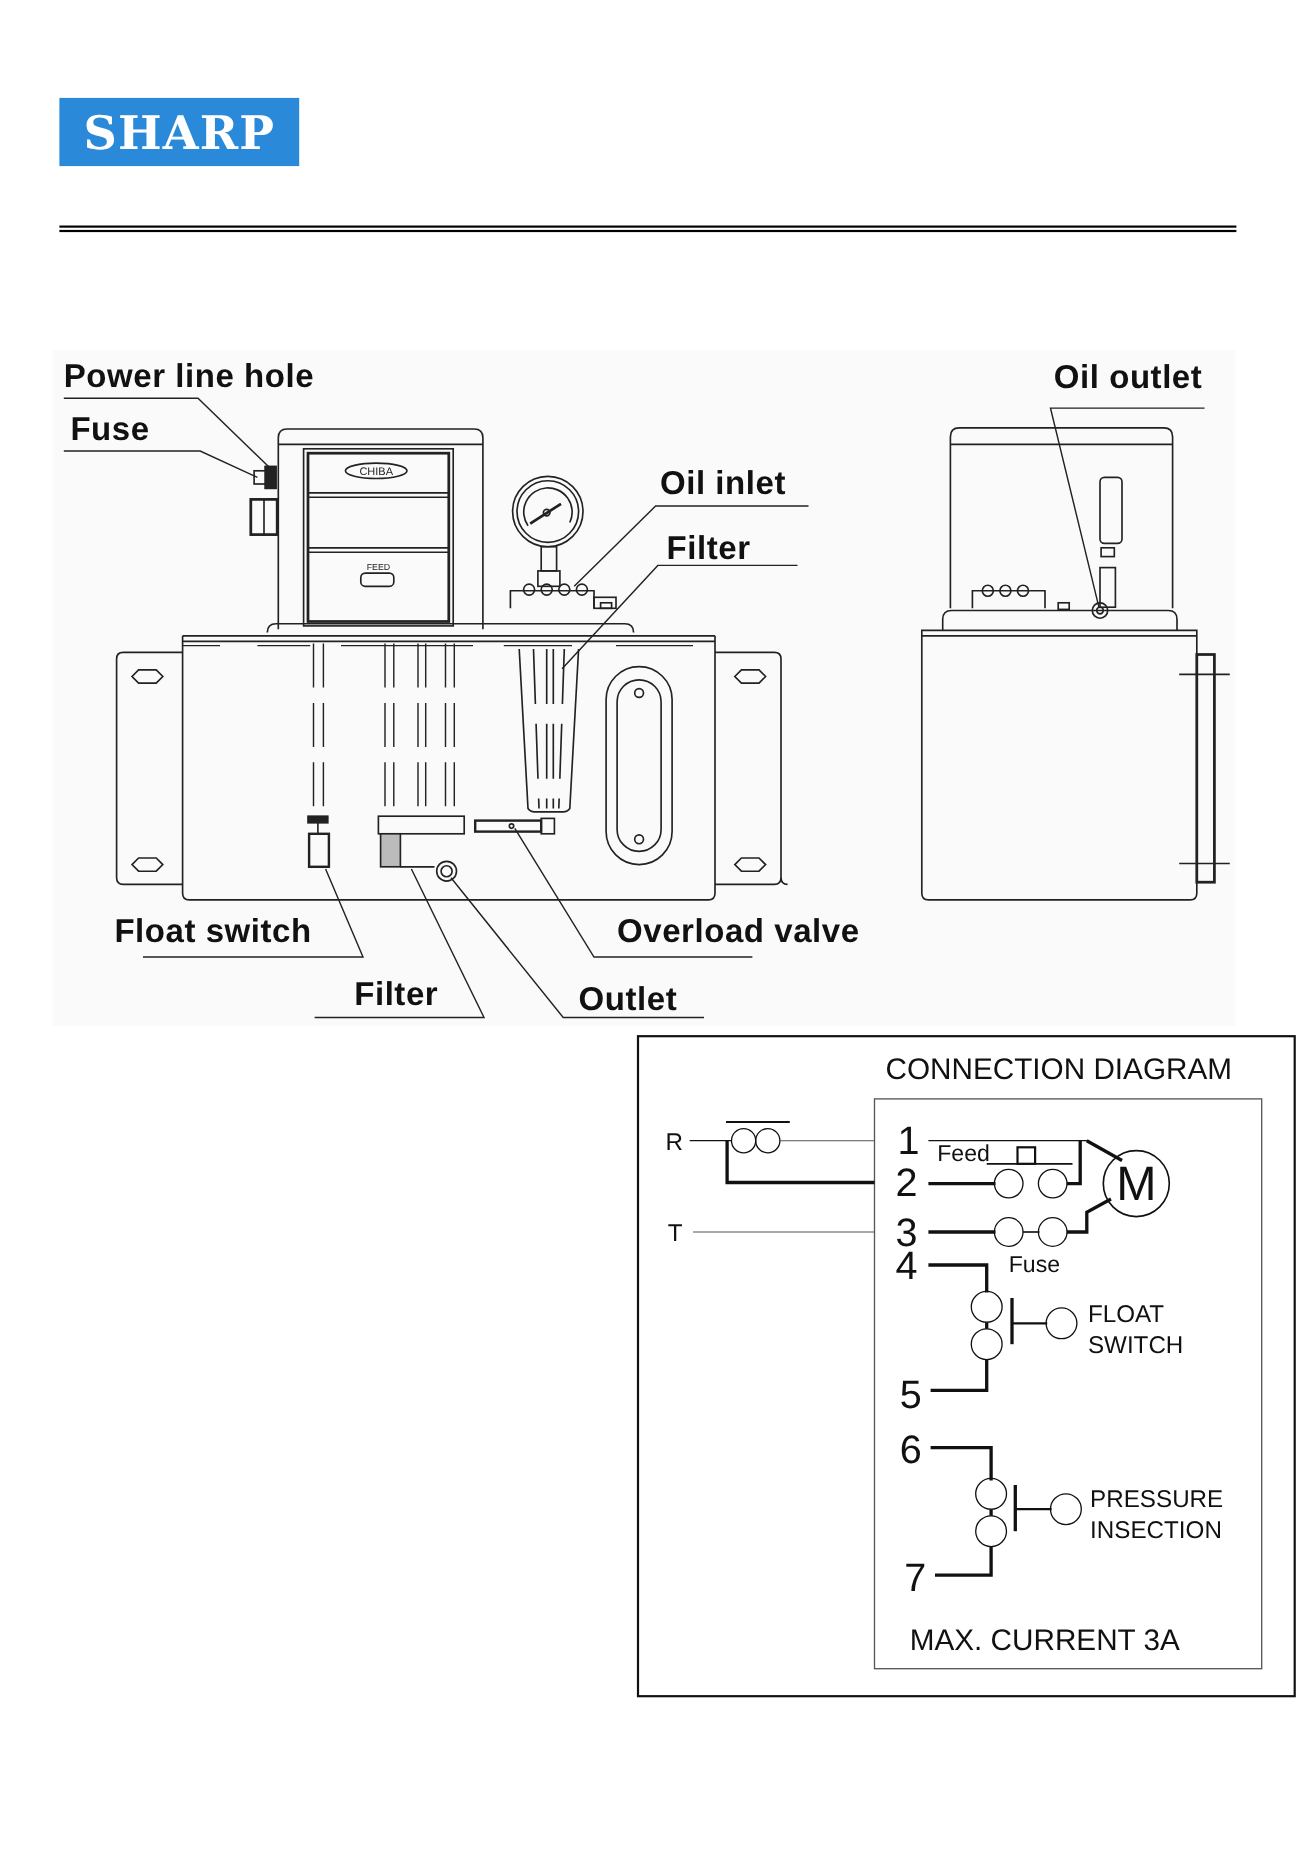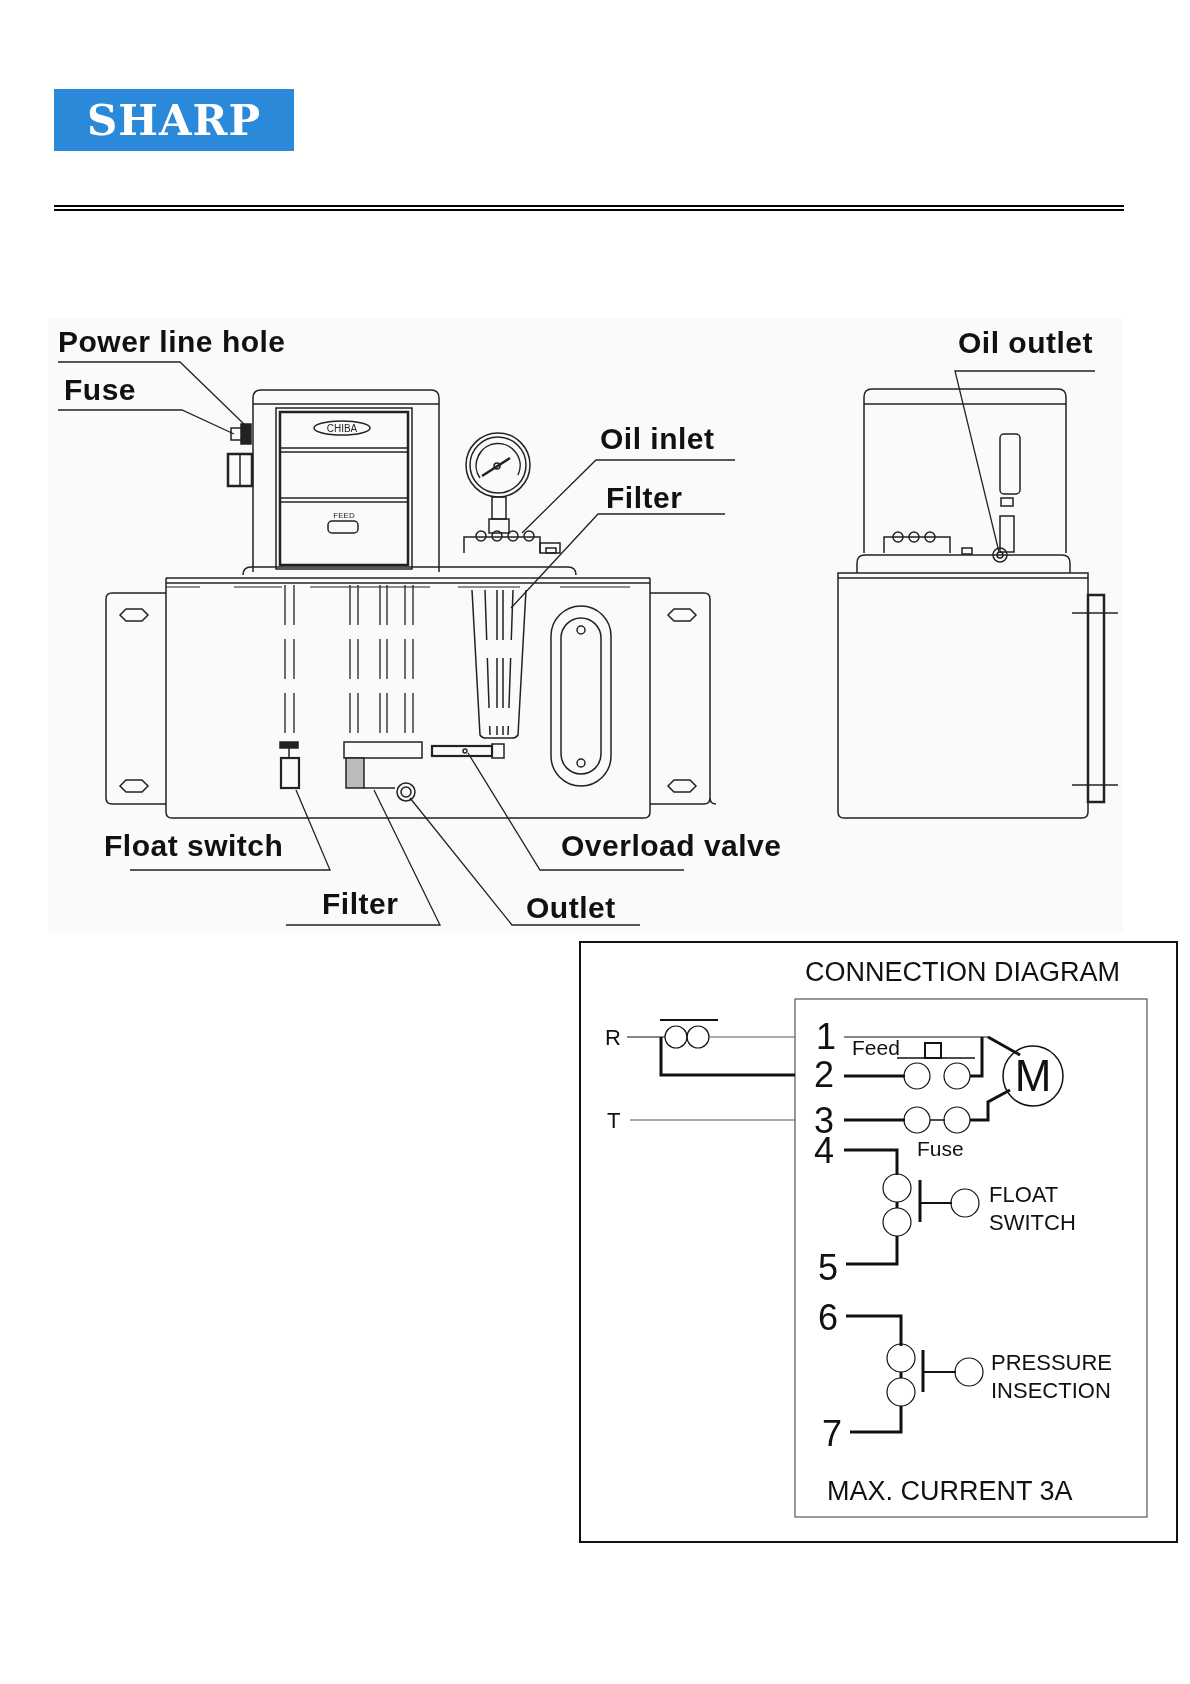--- a/index.html
+++ b/index.html
@@ -1,17 +1,17 @@
 <!DOCTYPE html>
 <html><head>
 <meta charset="utf-8">
 <style>
   html, body { margin: 0; padding: 0; background: #ffffff; }
   body { width: 1190px; height: 1684px; position: relative; overflow: hidden; font-family: "Liberation Sans", sans-serif; color: #111; }
-  .logo { position: absolute; left: 54px; top: 89px; width: 240px; height: 62px; background: #2a8ad9; display: flex; align-items: center; justify-content: center; }
+  .logo { position: absolute; left: 54px; top: 89px; width: 218px; height: 62px; background: #2a8ad9; display: flex; align-items: center; justify-content: center; }
   .logo span { color: #fff; font-family: "DejaVu Serif", serif; font-weight: bold; font-size: 42px; letter-spacing: 1px; }
   .rule { position: absolute; left: 54px; width: 1070px; height: 2px; background: #000; }
   .drawing-bg { position: absolute; left: 48px; top: 318px; width: 1075px; height: 615px; background: #fafafa; }
   svg text { font-family: "Liberation Sans", sans-serif; }
   .lbl { font-size: 30px; font-weight: bold; fill: #111; letter-spacing: 0.5px; }
   .conn-title { font-size: 27px; fill: #111; }
   .num { font-size: 36px; fill: #111; }
   .small { font-size: 21px; fill: #111; }
   .caps { font-size: 22px; fill: #111; }
 </style>

